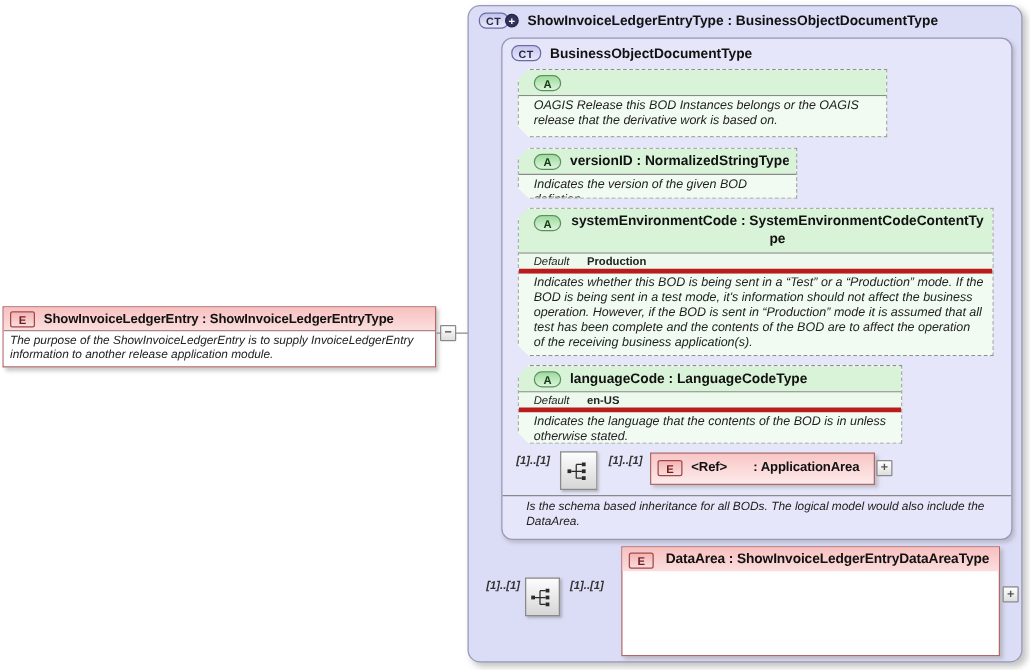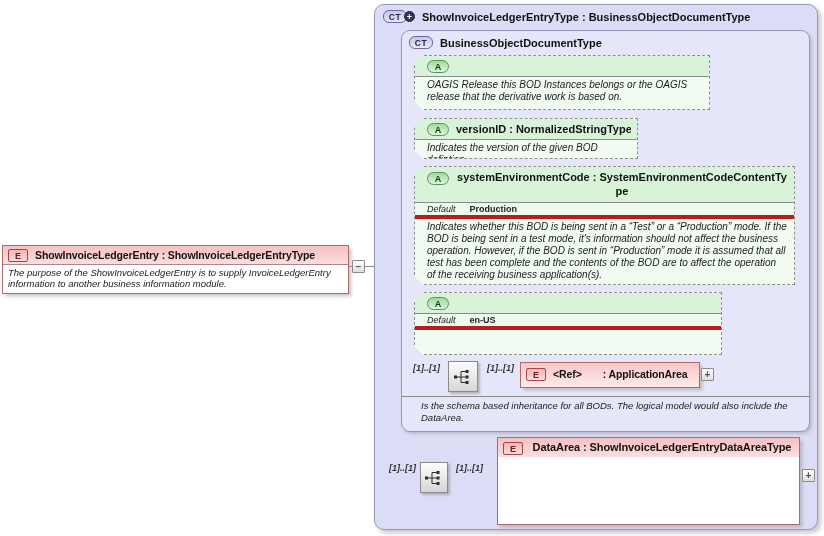--- a/index.html
+++ b/index.html
@@ -121,25 +121,27 @@
   <div class="attr-default">
     <span class="dl">Default</span>
     <span class="dv">Production</span>
   </div>
   <div class="attr-desc">Indicates whether this BOD is being sent in a “Test” or a “Production” mode. If the BOD is being sent in a test mode, it's information should not affect the business operation. However, if the BOD is sent in “Production” mode it is assumed that all test has been complete and the contents of the BOD are to affect the operation of the receiving business application(s).</div>
 </div>
 
 <div class="attr-box" style="left:414px; top:292px; width:308px; height:63px;">
   <div class="attr-header">
     <span class="badge-a">A</span>
+    <span class="nowrap">languageCode : LanguageCodeType</span>
   </div>
   <div class="attr-default">
     <span class="dl">Default</span>
     <span class="dv">en-US</span>
   </div>
+  <div class="attr-desc">Indicates the language that the contents of the BOD is in unless otherwise stated.</div>
 </div>
 
 <div class="card" style="left:413px; top:363px;">[1]..[1]</div>
 <div class="seq-box" style="left:448px; top:361px;">
   <svg width="22" height="22" viewBox="0 0 22 22">
     <rect x="2" y="9.5" width="3" height="3" fill="#2a2a2a"></rect>
     <path d="M5 11 H9 M9 5.5 V16.5 M9 5.5 H13.5 M9 11 H13.5 M9 16.5 H13.5" stroke="#2a2a2a" stroke-width="1" fill="none"></path>
     <rect x="13.5" y="4" width="3" height="3" fill="#2a2a2a"></rect>
     <rect x="13.5" y="9.5" width="3" height="3" fill="#2a2a2a"></rect>
     <rect x="13.5" y="15" width="3" height="3" fill="#2a2a2a"></rect>
@@ -177,15 +179,15 @@
     <span class="attr-title-wrap" style="font-size:11px;">DataArea : ShowInvoiceLedgerEntryDataAreaType</span>
   </div>
 </div>
 <div class="expander" style="left:802px; top:469px;">+</div>
 
 <div class="el-box" style="left:2px; top:245px; width:347px; height:49px;">
   <div class="el-header">
     <span class="badge-e">E</span>
     <span class="nowrap">ShowInvoiceLedgerEntry : ShowInvoiceLedgerEntryType</span>
   </div>
-  <div class="el-desc">The purpose of the ShowInvoiceLedgerEntry is to supply InvoiceLedgerEntry information to another business information module.</div>
+  <div class="el-desc">The purpose of the ShowInvoiceLedgerEntry is to supply InvoiceLedgerEntry information to another release application module.</div>
 </div>
 <div class="expander" style="left:352px; top:260px;">−</div>
 
 </body></html>

